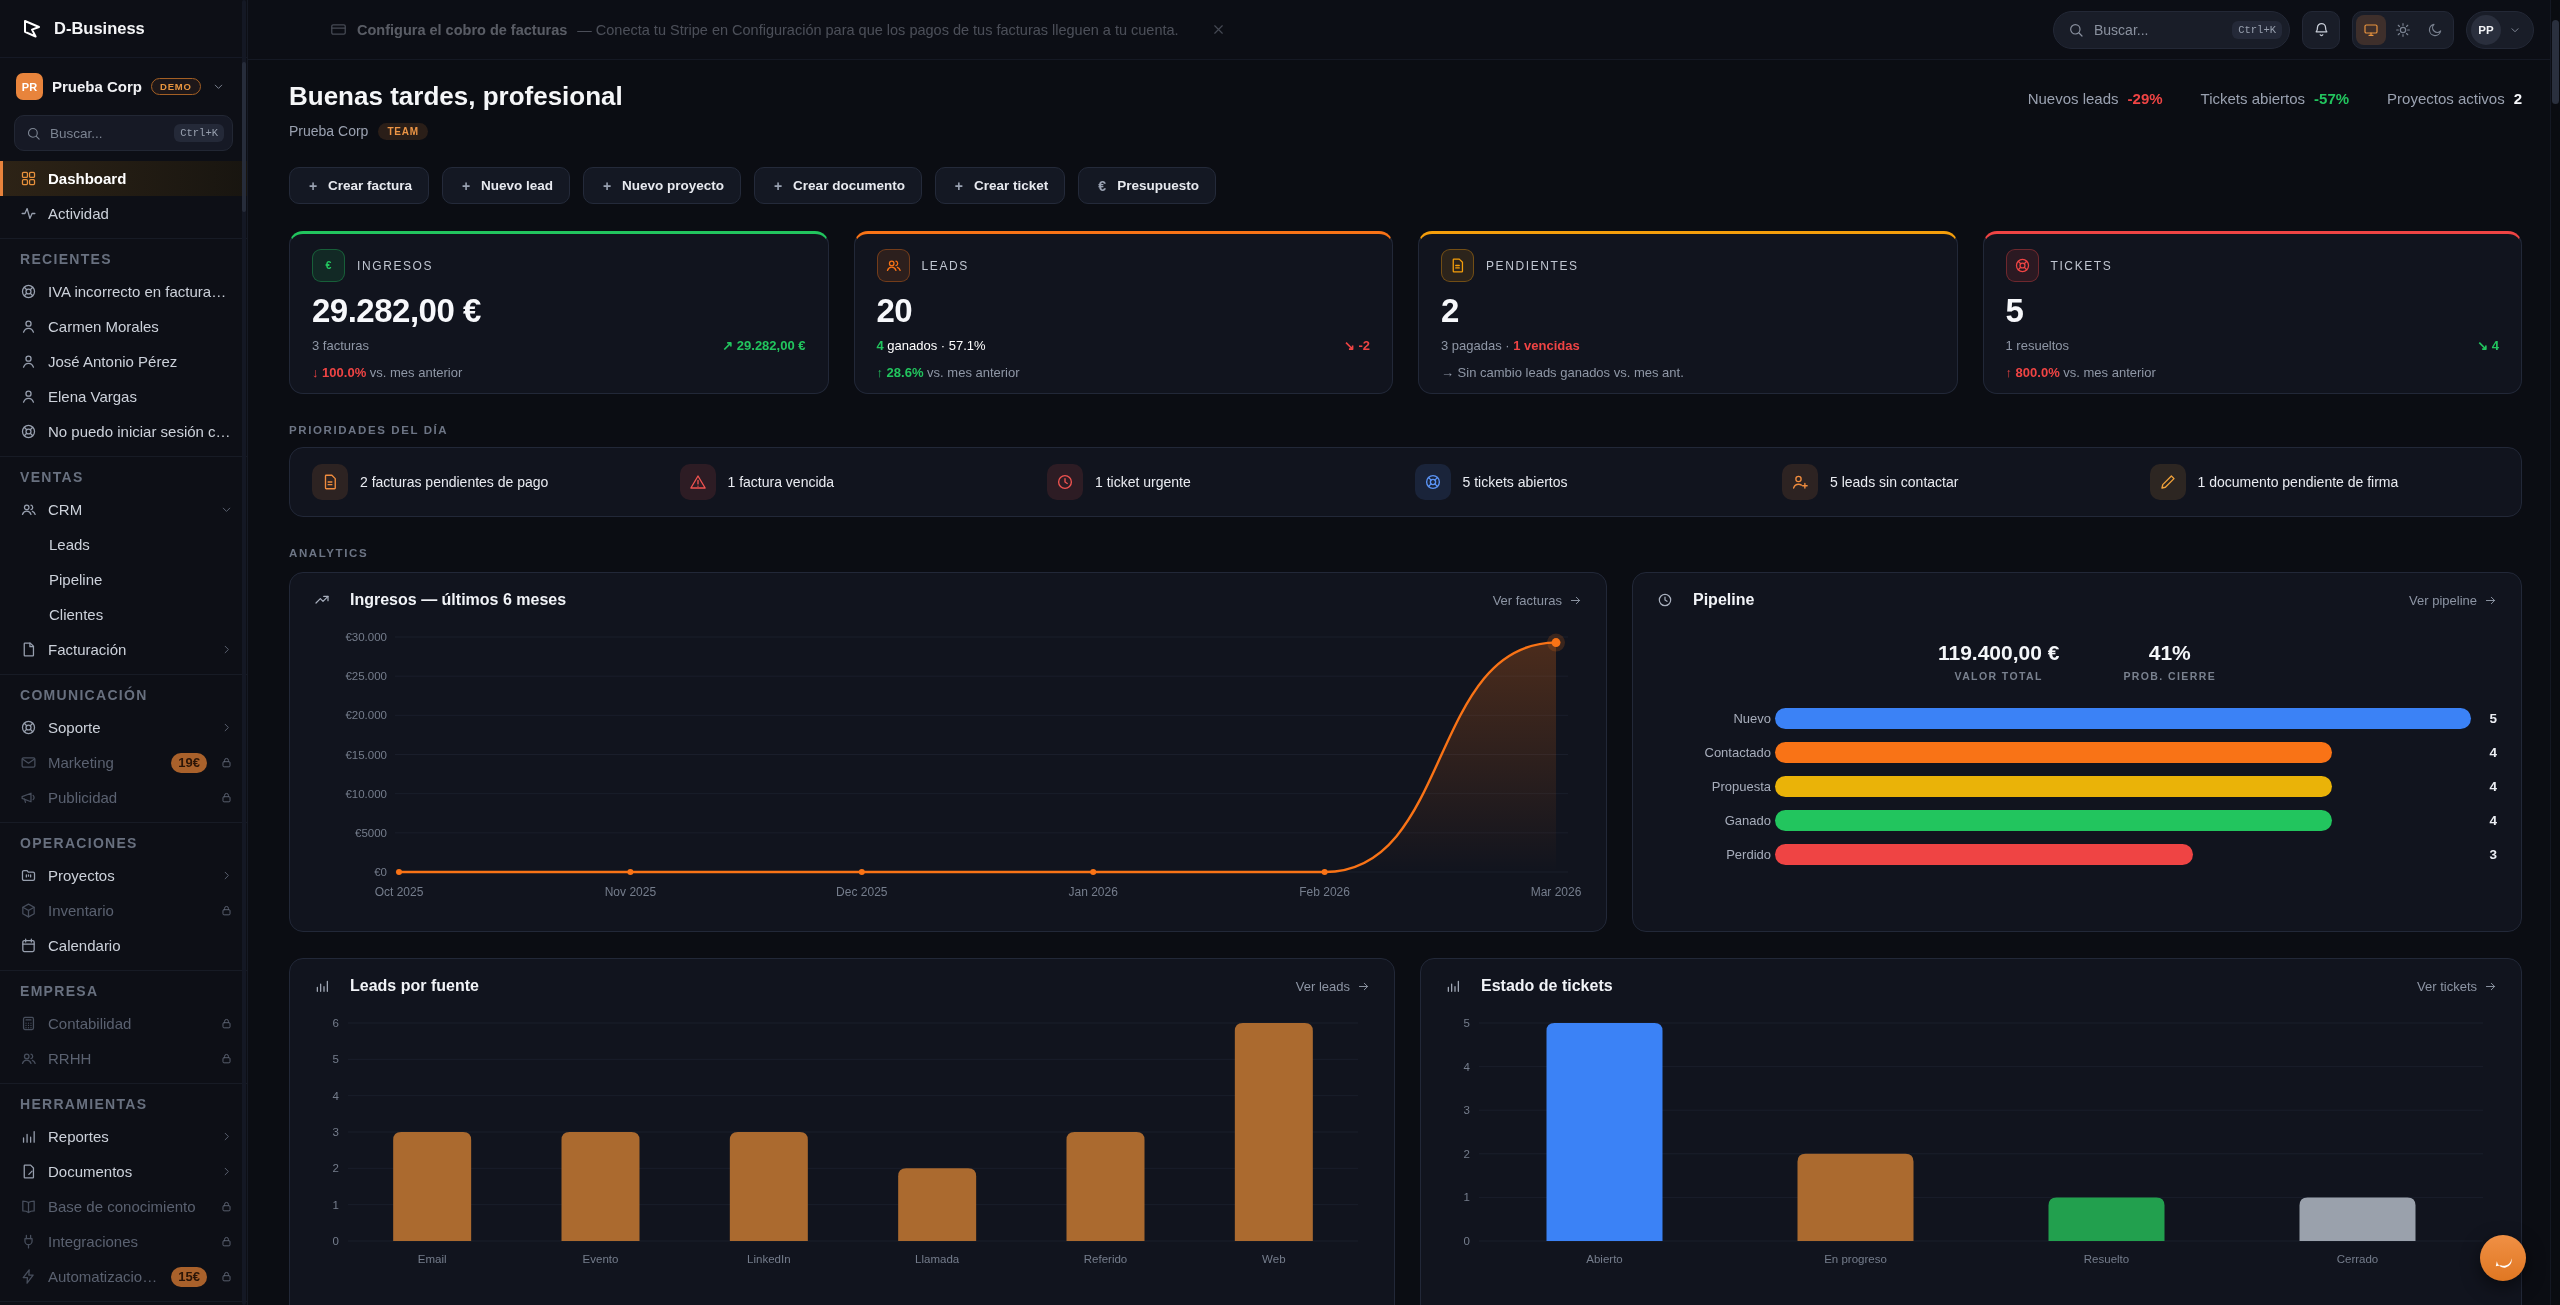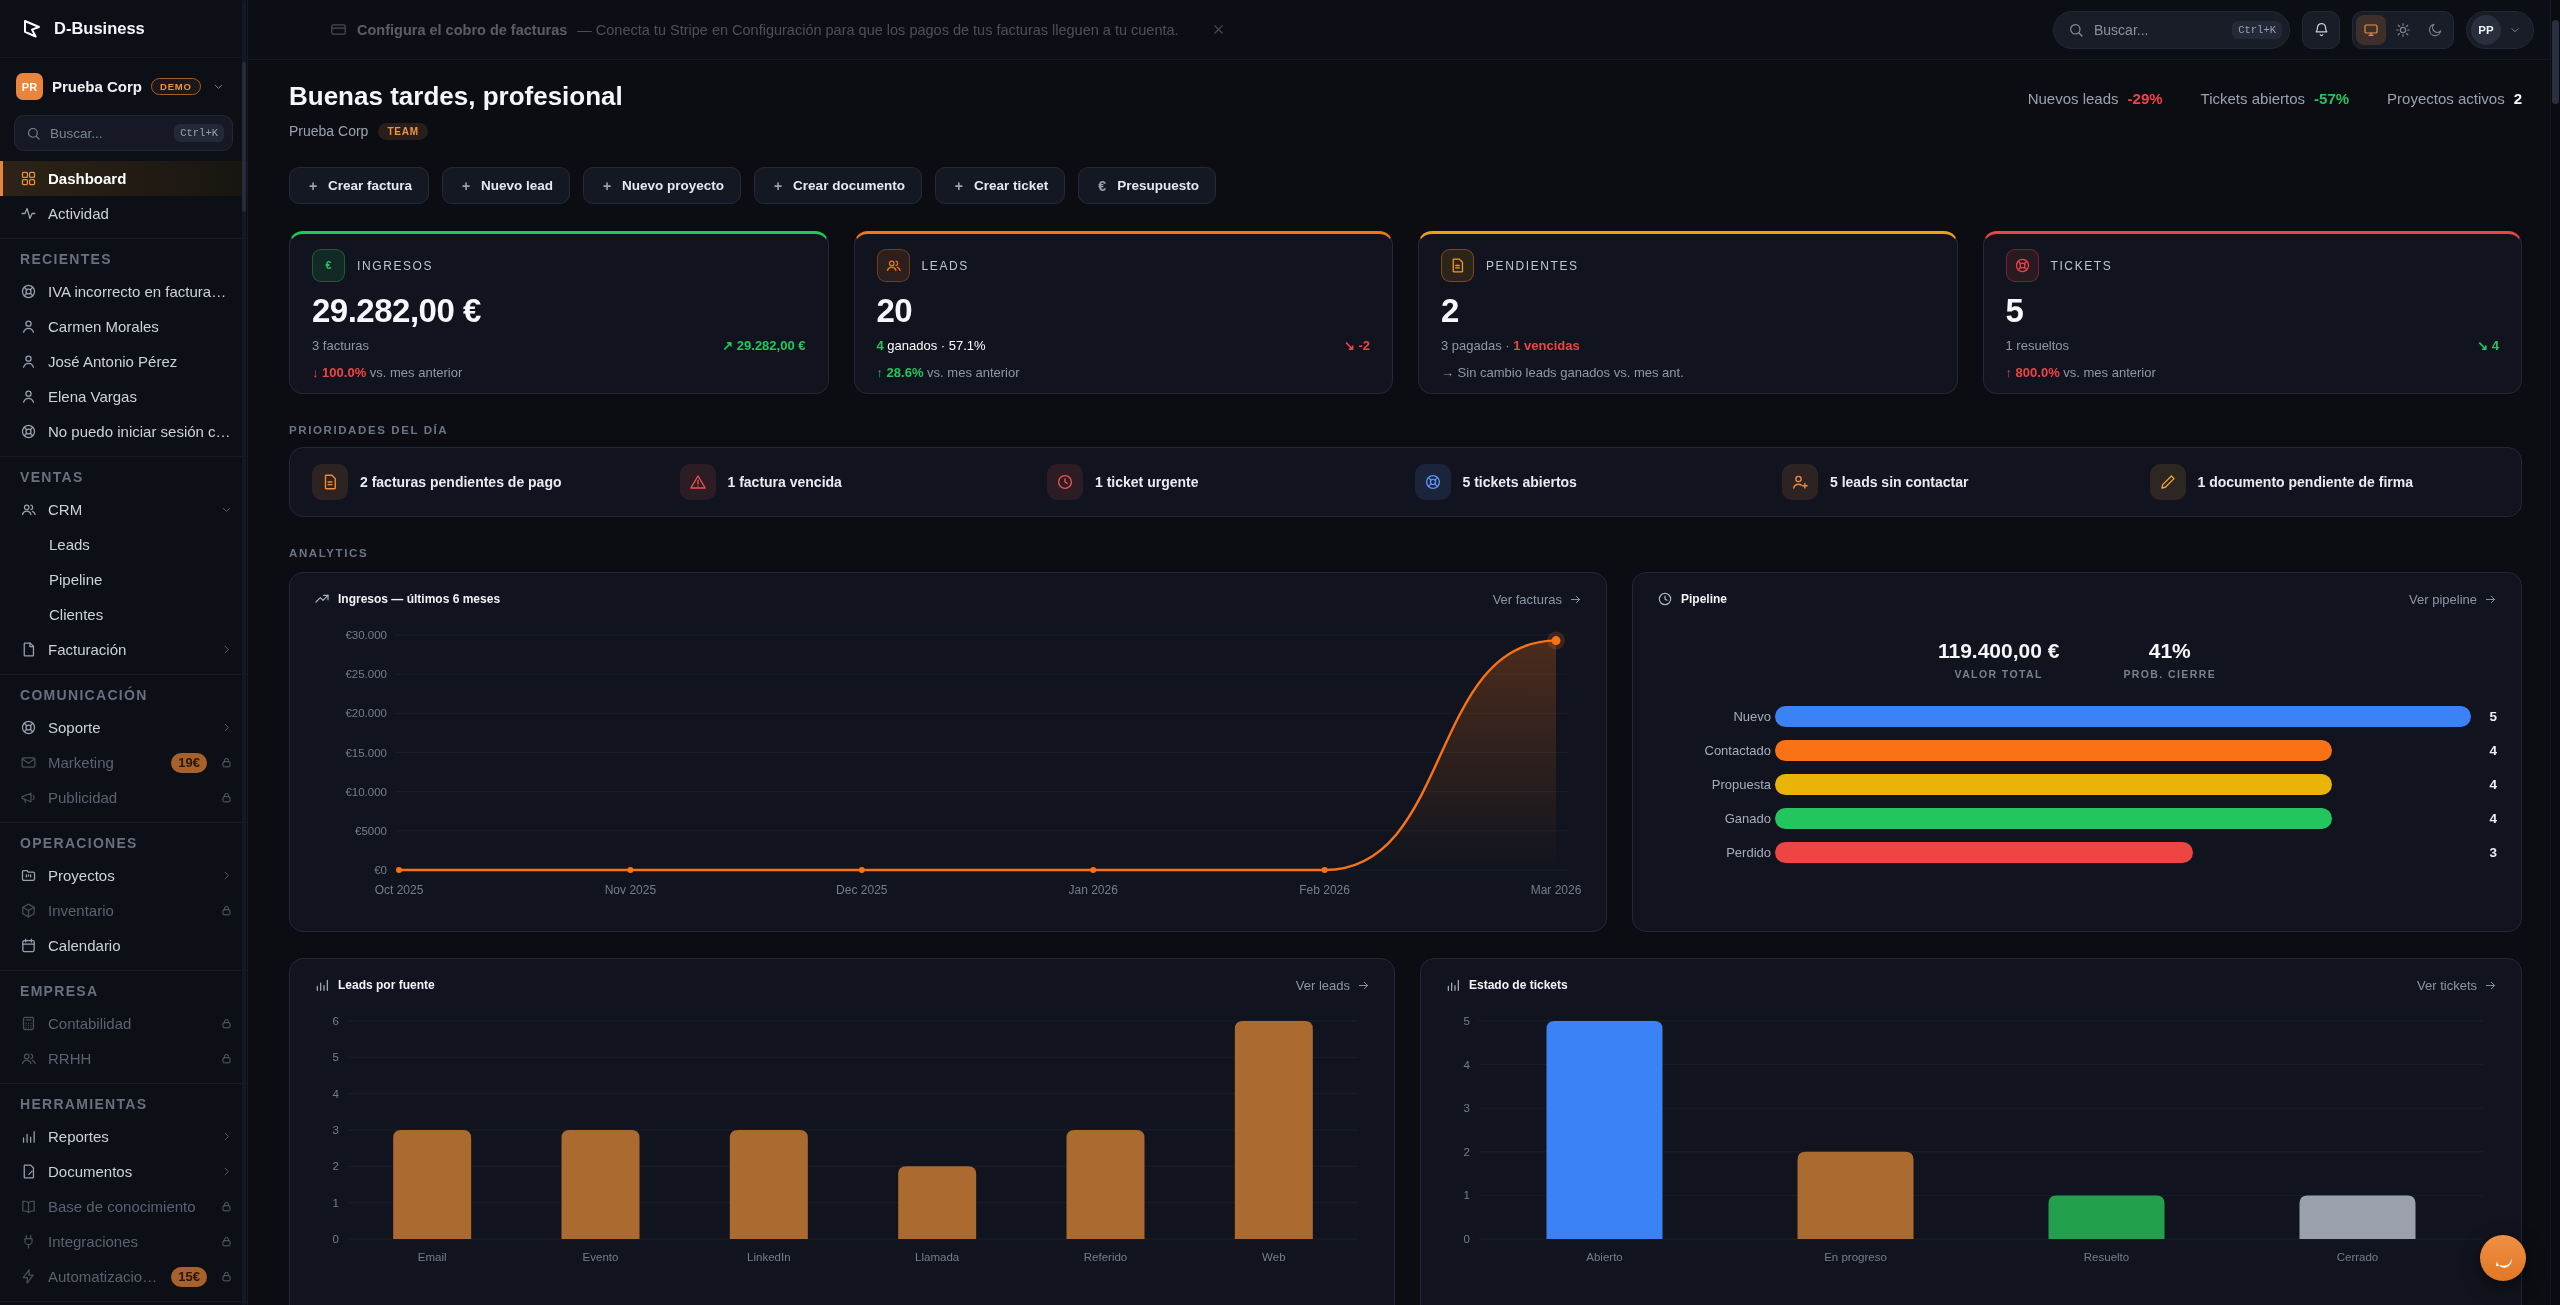--- a/index.html
+++ b/index.html
@@ -75,25 +75,25 @@
   .kpi-ic svg{width:17px;height:17px}
   .kpi-label{font-size:12px;font-weight:400;letter-spacing:1.6px;color:#c0c6d1}
   .kpi-value{font-size:33px;font-weight:700;color:#f7f8fb;margin-top:10px;letter-spacing:-.5px}
   .kpi-sub{display:flex;justify-content:space-between;align-items:center;margin-top:8px;font-size:13px;color:#8f97a6}
   .kpi-bottom{margin-top:12px;font-size:13px;color:#8f97a6}
   .sec-label{font-size:11.5px;font-weight:700;letter-spacing:1.6px;color:#6d7585;margin-top:30px}
   .prio-card{margin-top:11px;background:#11141e;border:1px solid #222838;border-radius:14px;padding:16px 22px;display:flex;gap:18px}
   .prio-item{flex:1;display:flex;gap:12px;align-items:center}
   .prio-ic{width:36px;height:36px;min-width:36px;border-radius:10px;display:flex;align-items:center;justify-content:center}
   .prio-ic svg{width:18px;height:18px}
-  .prio-text{font-size:14px;font-weight:700;color:#e9ebf1;line-height:1.35}
+  .prio-text{font-size:14px;font-weight:400;color:#e9ebf1;line-height:1.35}
   .charts-row{display:flex;gap:25px;margin-top:13px}
   .panel{background:#11141e;border:1px solid #222838;border-radius:14px;padding:18px 24px}
   .panel-head{display:flex;justify-content:space-between;align-items:center}
-  .panel-title{display:flex;gap:8px;align-items:center;font-size:12px;font-weight:700;color:#f1f3f7}
+  .panel-title{display:flex;gap:20px;align-items:center;font-size:16px;font-weight:700;color:#f1f3f7}
   .pt-ic{width:16px;height:16px;color:#aab1bf}
   .panel-link{font-size:13px;color:#8d95a4;display:flex;gap:7px;align-items:center;cursor:pointer;text-decoration:none}
   .panel-link svg{width:13px;height:13px}
   .revenue-panel{width:1318px;height:360px}
   .pipeline-panel{flex:1;height:360px}
   #revenue-chart{margin-top:10px}
   .pipe-stats{display:flex;justify-content:center;gap:64px;margin-top:32px;text-align:center}
   .pipe-val{font-size:21px;font-weight:700;color:#f4f6f9}
   .pipe-lbl{font-size:10.5px;font-weight:700;color:#79818f;letter-spacing:1.4px;margin-top:5px}
   .pipe-rows{margin-top:26px}

